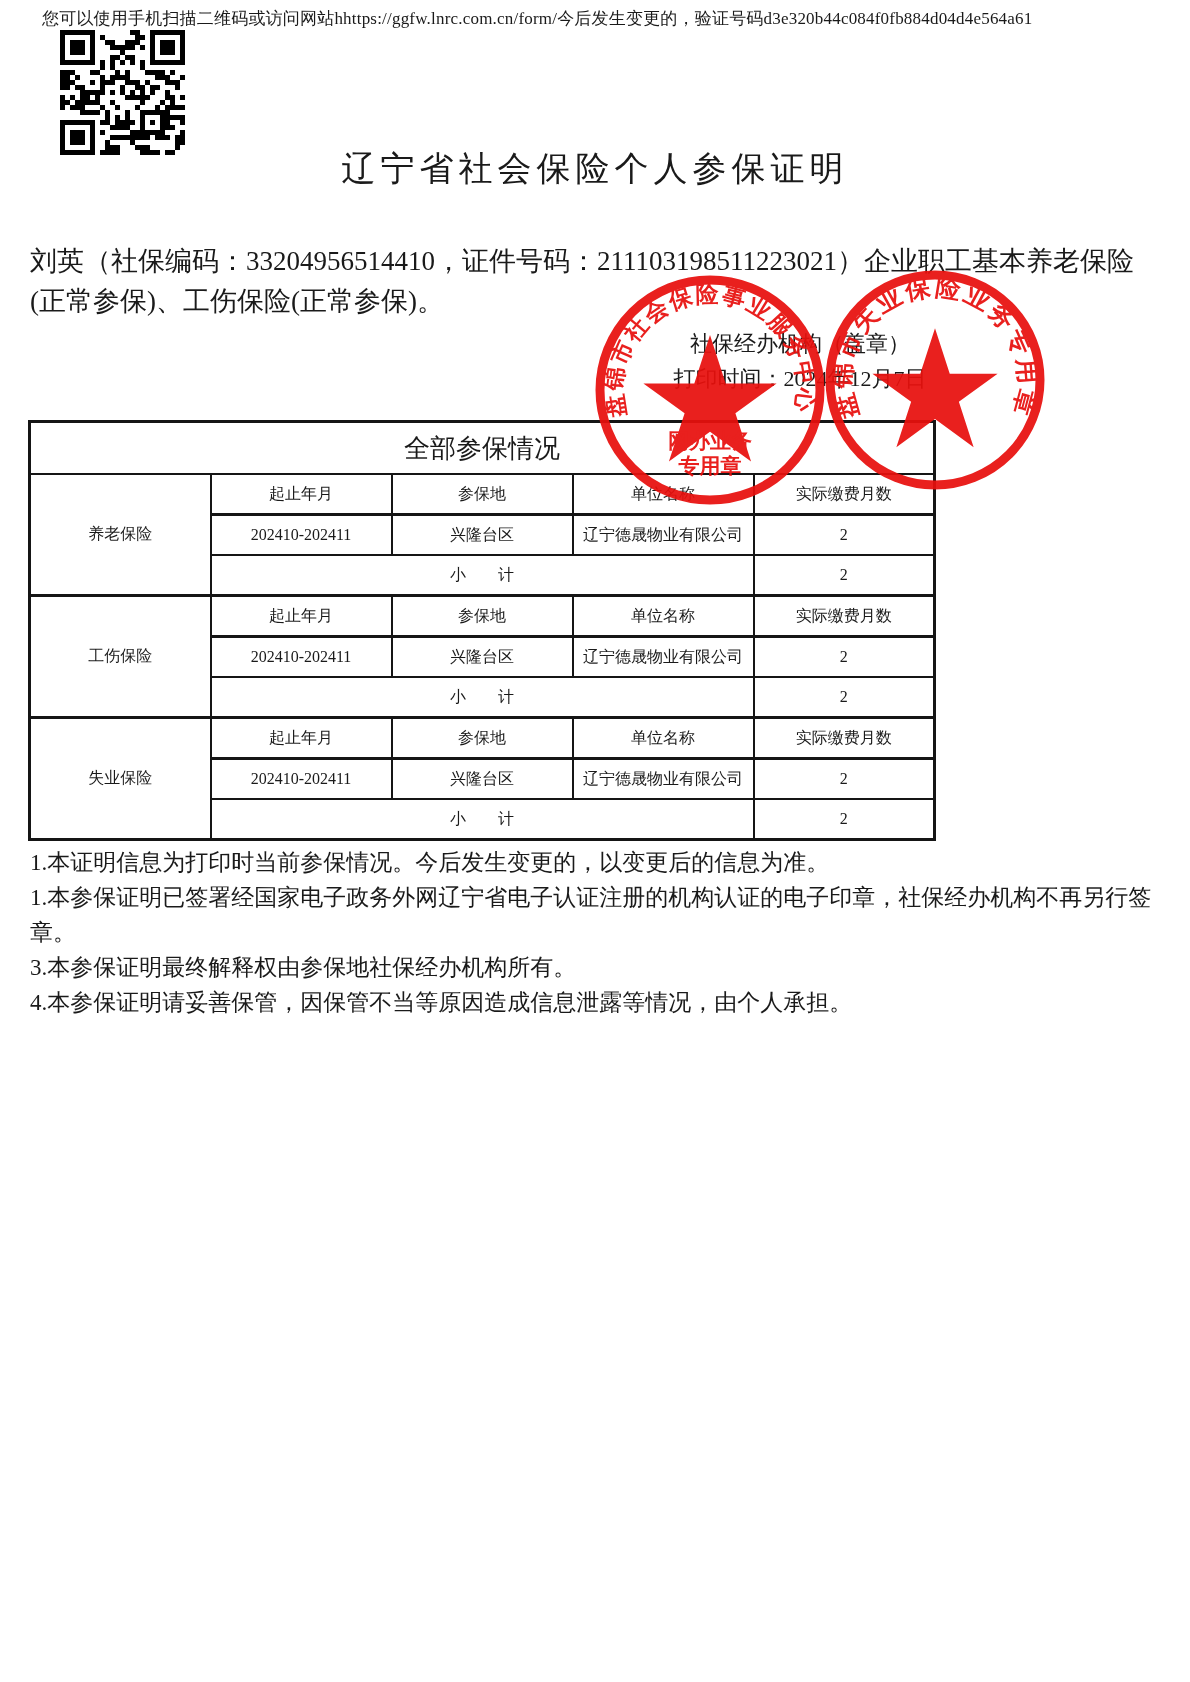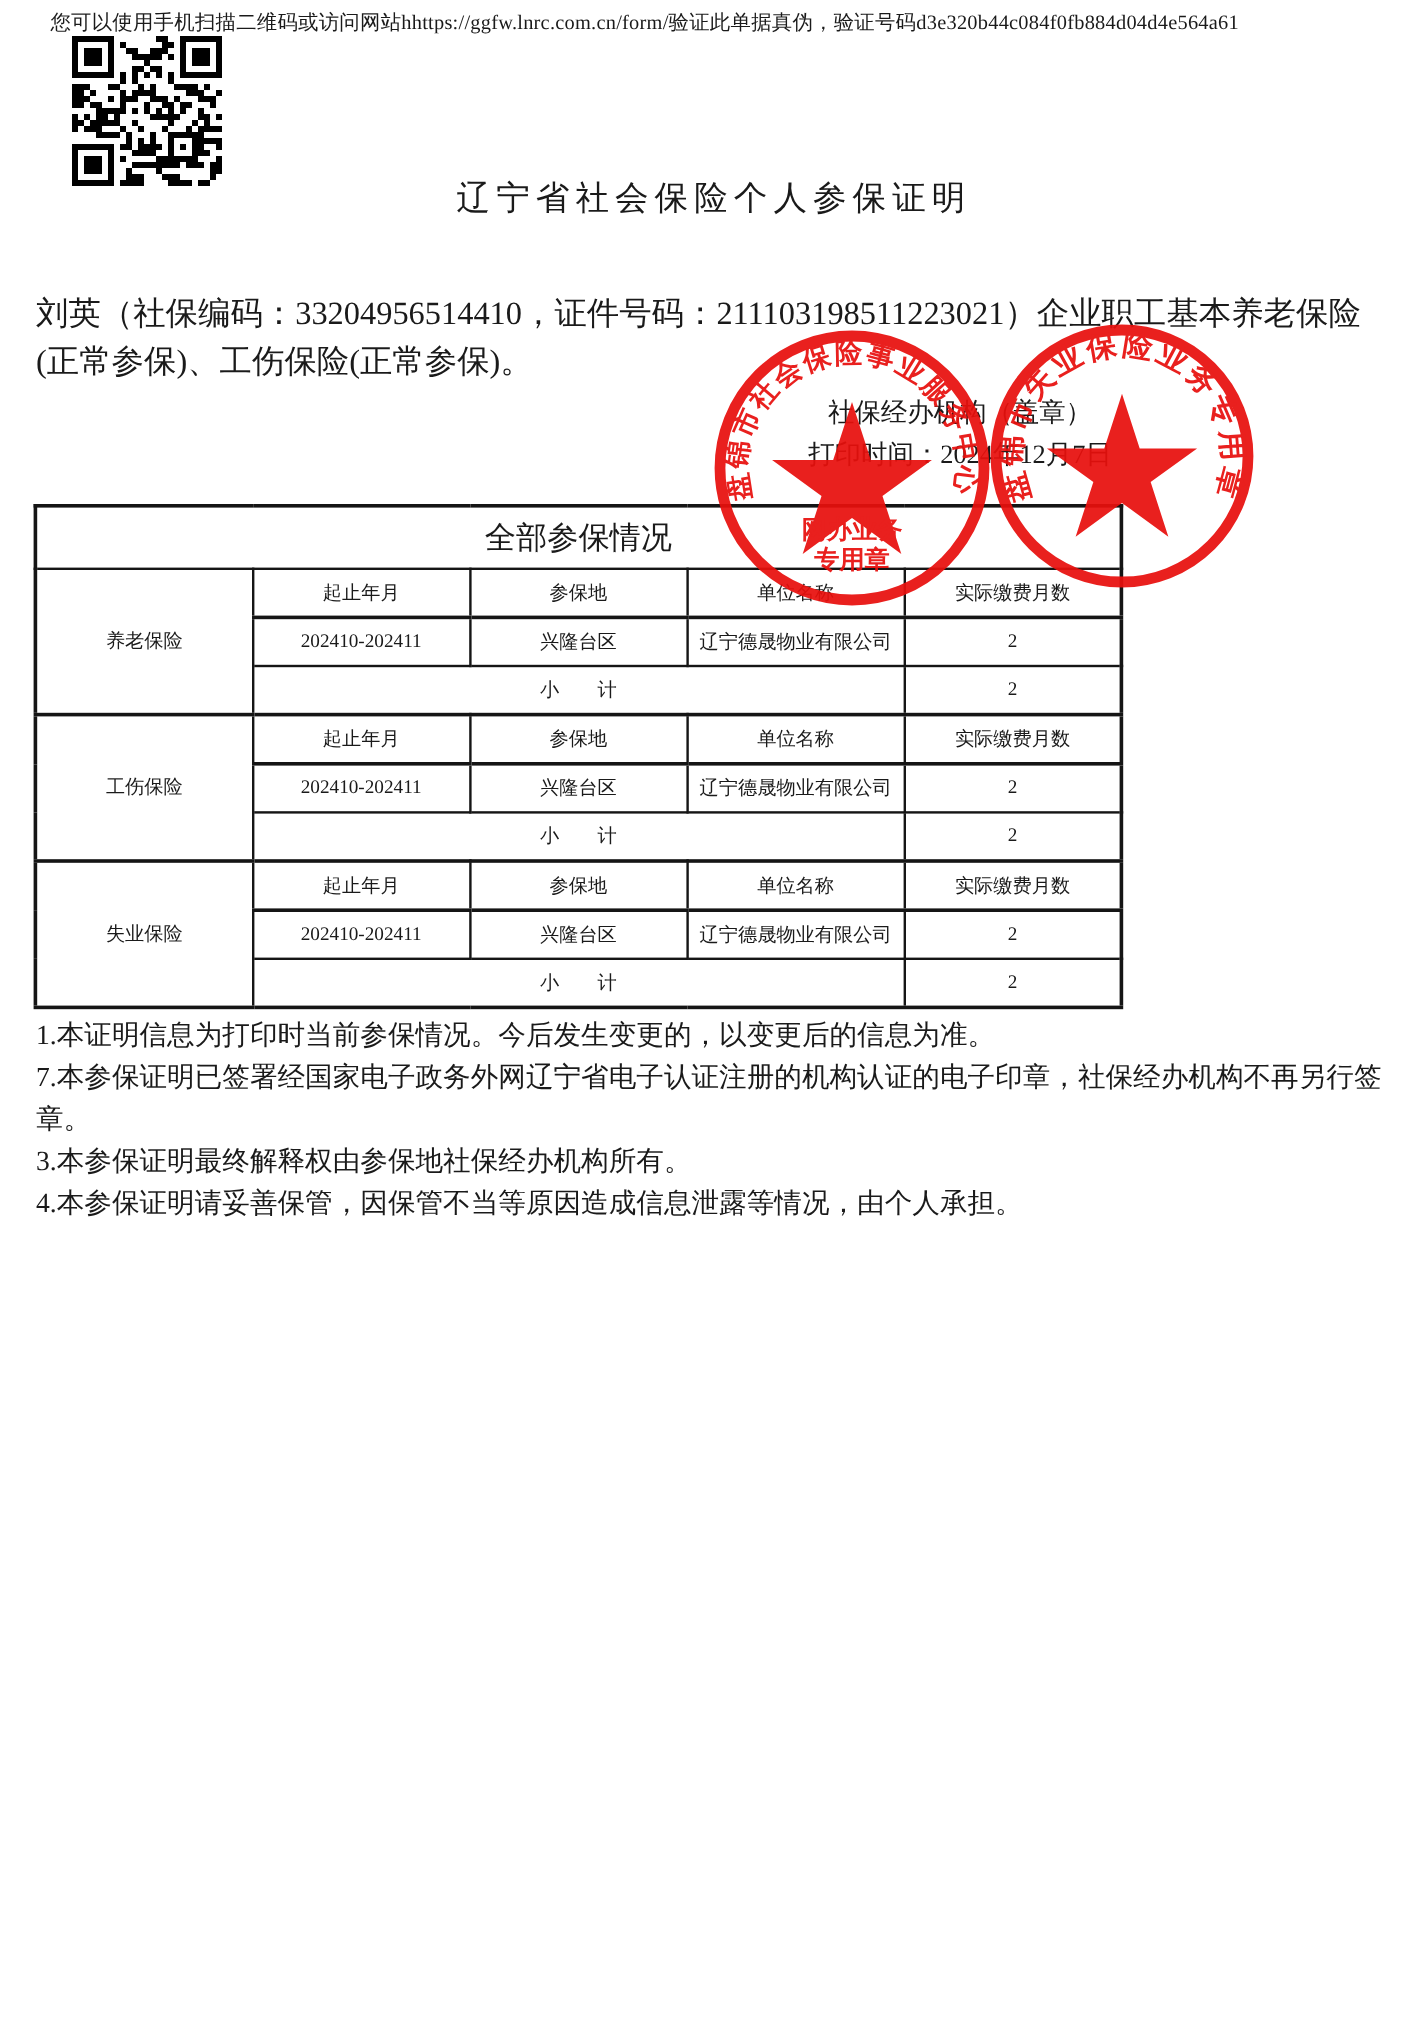--- a/index.html
+++ b/index.html
@@ -3,42 +3,42 @@
 <meta charset="utf-8">
 <style>
   html,body{margin:0;padding:0;}
   body{
     width:1190px;height:1682px;position:relative;background:#ffffff;
     font-family:"Liberation Serif","DejaVu Serif",serif;color:#1a1a1a;
     overflow:hidden;
   }
   .notice{position:absolute;left:42px;top:7px;width:1130px;font-size:17px;white-space:nowrap;letter-spacing:0.2px;}
   .qr{position:absolute;left:60px;top:30px;width:125px;height:125px;}
-  .doc-title{position:absolute;left:0;top:146px;width:1190px;text-align:center;font-size:28px;letter-spacing:5px;}
+  .doc-title{position:absolute;left:0;top:146px;width:1190px;text-align:center;font-size:34px;letter-spacing:5px;}
   .summary{position:absolute;left:30px;top:241px;width:1134px;font-size:27px;line-height:40px;}
   .stamp-caption{position:absolute;left:600px;top:326px;width:400px;text-align:center;font-size:22px;line-height:35px;z-index:1;}
   .stamp{position:absolute;z-index:5;opacity:0.93;}
   .stamp-left{left:592px;top:272px;}
   .stamp-right{left:823px;top:268px;}
   table.main{position:absolute;left:28px;top:420px;width:908px;border-collapse:collapse;table-layout:fixed;z-index:2;}
   table.main td{border:2px solid #151515;text-align:center;font-size:16px;padding:0;overflow:hidden;}
   table.main{border:3px solid #151515;}
   tr.title-row td{height:50px;font-size:26px;}
   tr.hdr-row td{height:38px;border-bottom-width:3px;}
   tr.data-row td{height:38px;}
   tr.sub-row td{height:38px;border-bottom-width:3px;}
   td.type-cell{width:100px;}
   td.c1{width:182px;} td.c2{width:202px;} td.c3{width:418px;} td.c4{width:233px;}
   .notes{position:absolute;left:30px;top:845px;width:1140px;font-size:23px;line-height:35px;z-index:1;}
   .notes div{white-space:normal;}
 </style>
 </head>
 <body>
 
-<div class="notice">您可以使用手机扫描二维码或访问网站hhttps://ggfw.lnrc.com.cn/form/验证此单据真伪，验证号码d3e320b44c084f0fb884d04d4e564a61</div>
+<div class="notice">您可以使用手机扫描二维码或访问网站hhttps://ggfw.lnrc.com.cn/form/今后发生变更的，验证号码d3e320b44c084f0fb884d04d4e564a61</div>
 
 <div class="qr">
   <svg id="qr-svg" width="125" height="125" viewBox="0 0 125 125" xmlns="http://www.w3.org/2000/svg">
       <rect x="0" y="0" width="5" height="5" fill="#000"></rect>
       <rect x="5" y="0" width="5" height="5" fill="#000"></rect>
       <rect x="10" y="0" width="5" height="5" fill="#000"></rect>
       <rect x="15" y="0" width="5" height="5" fill="#000"></rect>
       <rect x="20" y="0" width="5" height="5" fill="#000"></rect>
       <rect x="25" y="0" width="5" height="5" fill="#000"></rect>
       <rect x="30" y="0" width="5" height="5" fill="#000"></rect>
@@ -439,16 +439,16 @@
   </tr>
   <tr class="sub-row">
     <td colspan="3">小　　计</td>
     <td>2</td>
   </tr>
 </tbody>
   </table>
 
 <div class="notes">
   <div>1.本证明信息为打印时当前参保情况。今后发生变更的，以变更后的信息为准。</div>
-  <div>7.本参保证明已签署经国家电子政务外网辽宁省电子认证注册的机构认证的电子印章，社保经办机构不再另行签章。</div>
+  <div>1.本参保证明已签署经国家电子政务外网辽宁省电子认证注册的机构认证的电子印章，社保经办机构不再另行签章。</div>
   <div>3.本参保证明最终解释权由参保地社保经办机构所有。</div>
   <div>4.本参保证明请妥善保管，因保管不当等原因造成信息泄露等情况，由个人承担。</div>
 </div>
 
 </body></html>

